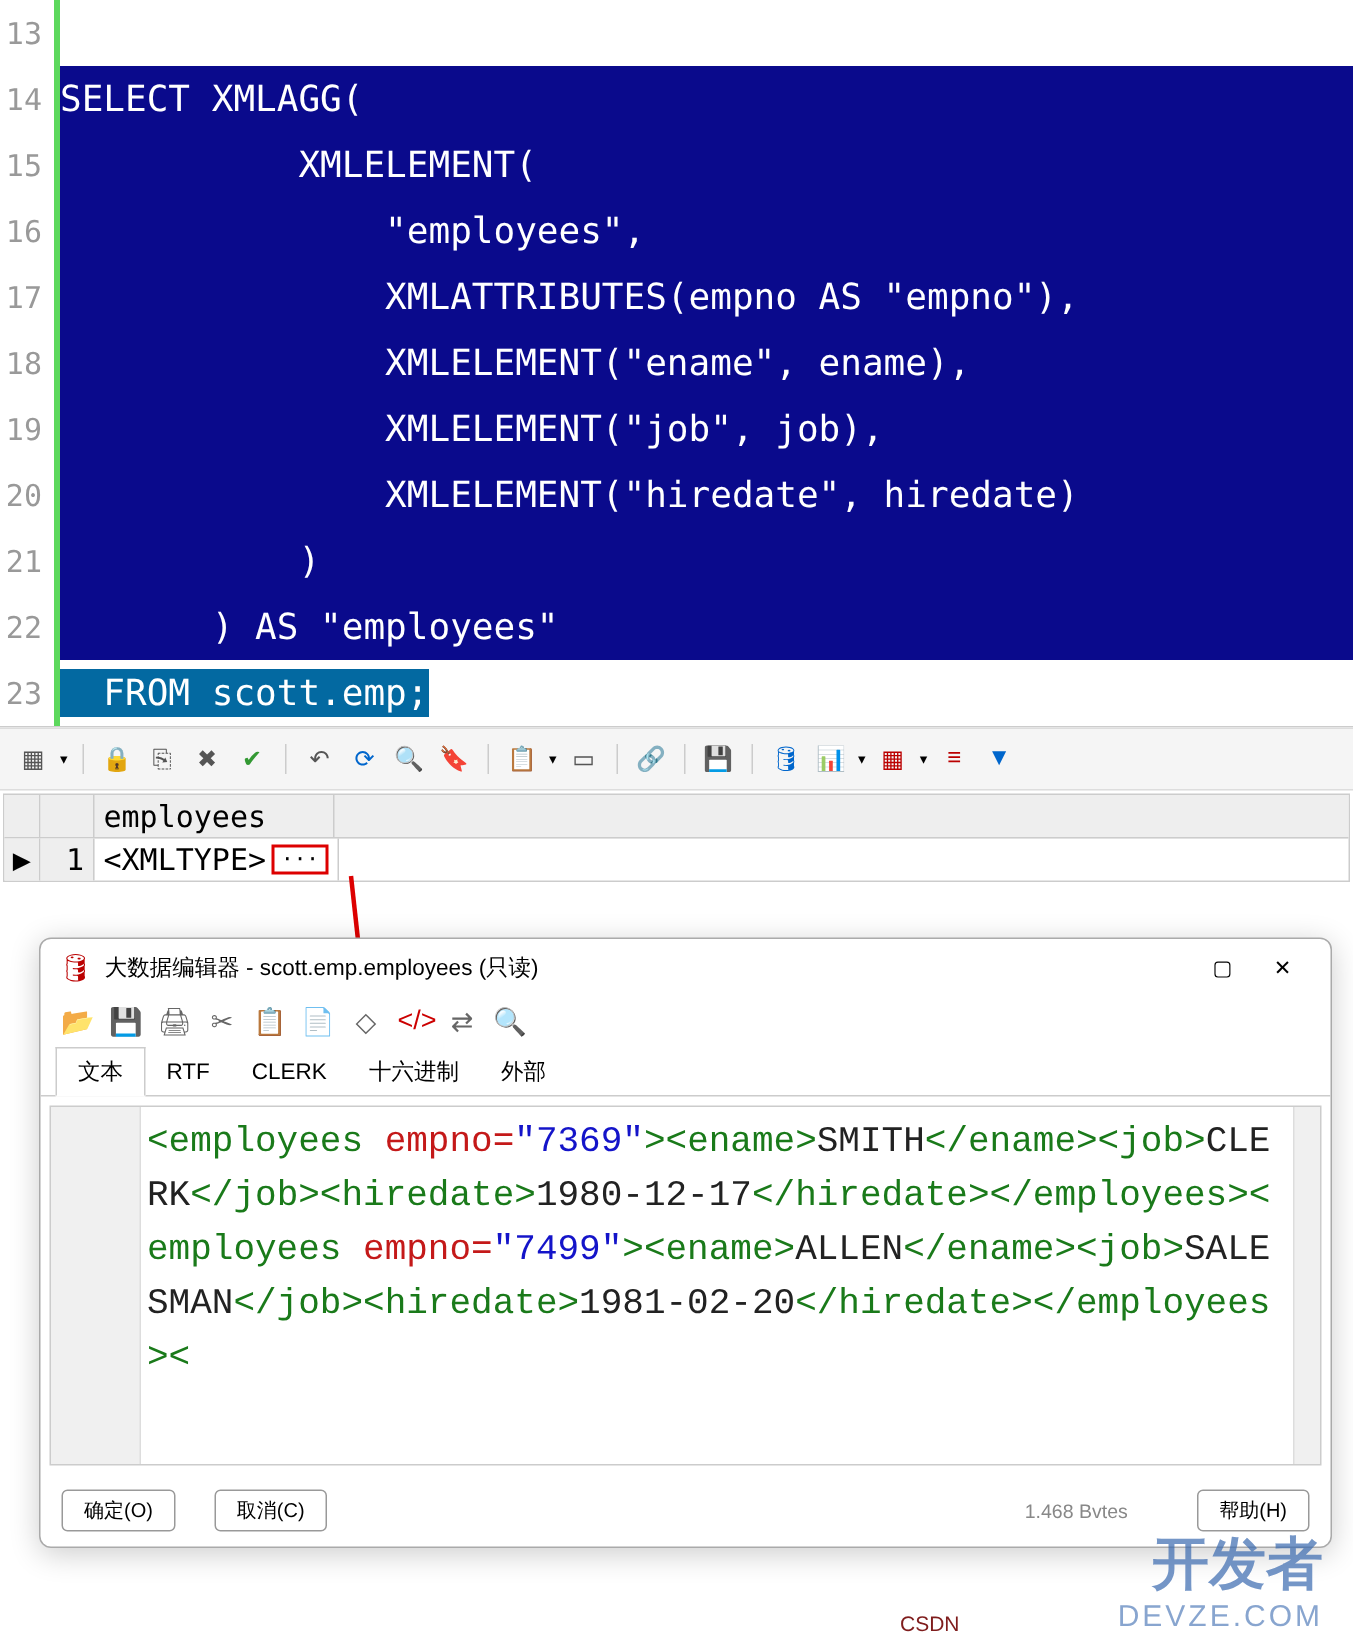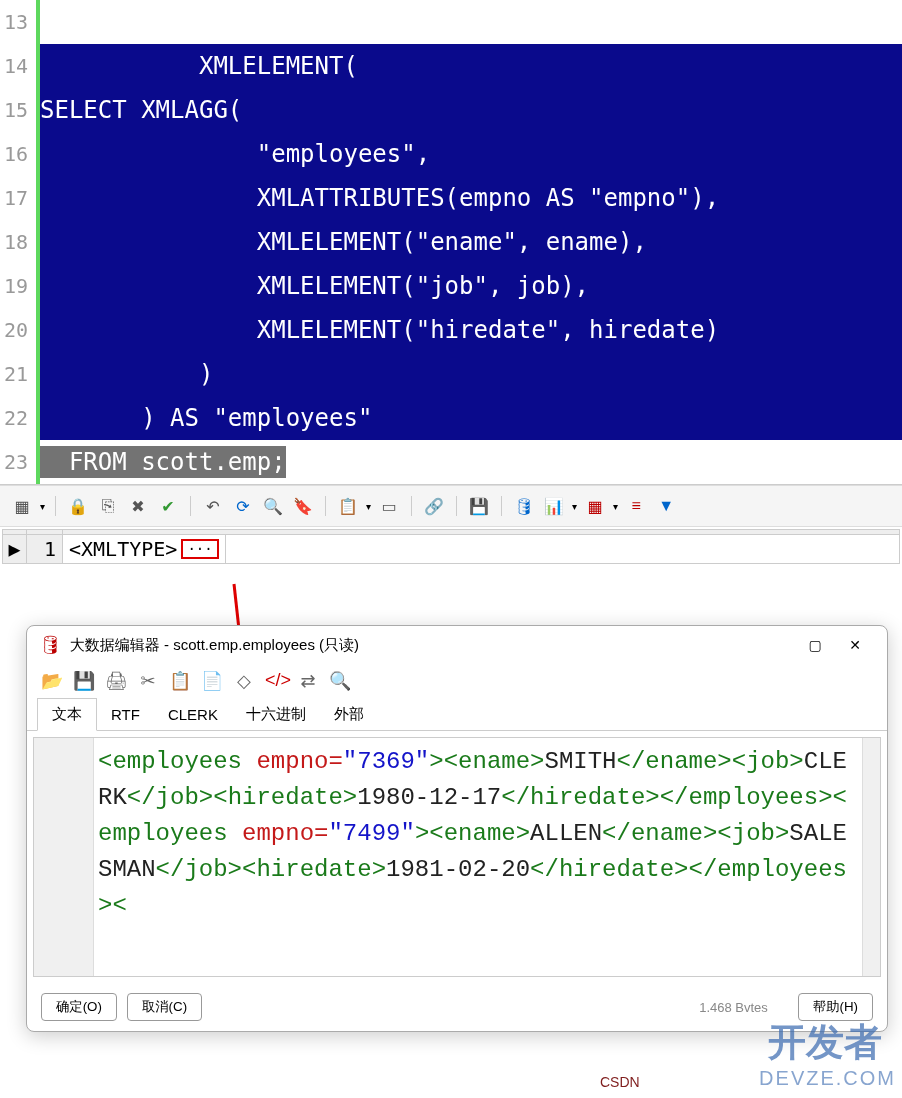--- a/index.html
+++ b/index.html
@@ -6,21 +6,21 @@
 body { font-family: "Segoe UI", Arial, sans-serif; background: #fff; width: 902px; }
 
 
 .editor { display: flex; background: #fff; border-bottom: 1px solid #ccc; }
 .gutter { width: 40px; background: #fff; text-align: right; padding-right: 8px; font-family: Consolas, monospace; font-size: 20px; color: #999; border-right: 4px solid #5dd85d; }
 .gutter div { height: 44px; line-height: 44px; }
 .code { flex: 1; font-family: Consolas, monospace; font-size: 24px; }
 .code-line { height: 44px; line-height: 44px; white-space: pre; }
 .sel { background: #0a0a8c; color: #fff; }
 .code-line.last { background: #fff; }
-.last .sel2 { background: #737373; color: #fff; padding: 2px 0; }
+.last .sel2 { background: #0369a1; color: #fff; padding: 2px 0; }
 
 
 .toolbar { display: flex; align-items: center; padding: 8px 10px; background: #f5f5f5; border-top: 1px solid #ddd; border-bottom: 1px solid #ddd; gap: 6px; }
 .tb-btn { width: 24px; height: 24px; display: flex; align-items: center; justify-content: center; cursor: pointer; font-size: 16px; color: #555; }
 .tb-sep { width: 1px; height: 20px; background: #ccc; margin: 0 4px; }
 
 
 .grid { border: 1px solid #ccc; margin: 2px; font-family: Consolas, monospace; font-size: 20px; }
 .grid-row { display: flex; }
 .grid-hdr { background: #eee; border-bottom: 1px solid #ccc; }
@@ -42,30 +42,30 @@
 .tab { padding: 6px 14px; cursor: pointer; }
 .tab.active { border: 1px solid #ccc; border-bottom: 1px solid #fff; margin-bottom: -1px; background: #fff; }
 .xml-area { margin: 6px; border: 1px solid #ccc; height: 240px; overflow: hidden; display: flex; }
 .xml-gutter { width: 60px; background: #f0f0f0; border-right: 1px solid #ddd; }
 .xml-content { flex: 1; padding: 6px 4px; font-family: Liberation Mono, monospace; font-size: 24px; line-height: 36px; word-break: break-all; }
 .tag { color: #1a7a1a; }
 .attr { color: #c41919; }
 .val { color: #1414c9; }
 .txt { color: #222; }
 .xml-scroll { width: 18px; background: #f0f0f0; border-left: 1px solid #ddd; }
-.dlg-footer { display: flex; align-items: center; padding: 10px 14px; gap: 10px; font-size: 15px; }
+.dlg-footer { display: flex; align-items: center; padding: 10px 14px; gap: 26px; font-size: 15px; }
 .btn { border: 1px solid #999; background: #fff; padding: 4px 14px; border-radius: 4px; cursor: pointer; }
 .footer-status { flex: 1; text-align: right; color: #888; font-size: 13px; padding-right: 20px; }
 
 
 .arrow { position: absolute; top: 580px; left: 230px; pointer-events: none; }
 
 
 .wm1 { position: absolute; bottom: 30px; right: 20px; font-size: 38px; font-weight: bold; color: #3a6ab0; opacity: 0.7; font-family: SimHei, sans-serif; margin-left: 40px; }
-.wm2 { position: absolute; bottom: 8px; right: 6px; font-size: 20px; color: #3a6ab0; opacity: 0.6; letter-spacing: 2px; }
+.wm2 { position: absolute; bottom: 8px; right: 20px; font-size: 20px; color: #3a6ab0; opacity: 0.6; letter-spacing: 2px; }
 .wm3 { position: absolute; bottom: 8px; left: 600px; font-size: 14px; color: #7f1d1d; }
 </style>
 </head>
 <body>
 
 <div class="editor">
   <div class="gutter" id="gutter">
       <div>13</div>
       <div>14</div>
       <div>15</div>
@@ -73,22 +73,22 @@
       <div>17</div>
       <div>18</div>
       <div>19</div>
       <div>20</div>
       <div>21</div>
       <div>22</div>
       <div>23</div>
     </div>
   <div class="code" id="code">
       <div class="code-line"> </div>
+      <div class="code-line sel">SELECT XMLAGG(</div>
       <div class="code-line sel">           XMLELEMENT(</div>
-      <div class="code-line sel">SELECT XMLAGG(</div>
       <div class="code-line sel">               "employees",</div>
       <div class="code-line sel">               XMLATTRIBUTES(empno AS "empno"),</div>
       <div class="code-line sel">               XMLELEMENT("ename", ename),</div>
       <div class="code-line sel">               XMLELEMENT("job", job),</div>
       <div class="code-line sel">               XMLELEMENT("hiredate", hiredate)</div>
       <div class="code-line sel">           )</div>
       <div class="code-line sel">       ) AS "employees"</div>
       <div class="code-line last"><span class="sel2">  FROM scott.emp;</span></div>
     </div>
 </div>
@@ -121,20 +121,21 @@
   <span class="tb-btn" style="color:#b00;">▦</span>
     <span style="font-size:10px;">▾</span>
   <span class="tb-btn" style="color:#b00;">≡</span>
   <span class="tb-btn" style="color:#06c;">▼</span>
 </div>
 
 <div class="grid">
   <div class="grid-row grid-hdr">
     <div class="grid-cell grid-rowh"></div>
     <div class="grid-cell grid-num"></div>
+    <div class="grid-cell" style="width:160px;">employees</div>
   </div>
   <div class="grid-row">
     <div class="grid-cell grid-rowh">▶</div>
     <div class="grid-cell grid-num">1</div>
     <div class="grid-cell grid-val">
       <span>&lt;XMLTYPE&gt;</span>
       <span class="ellipsis-btn">···</span>
     </div>
   </div>
 </div>

